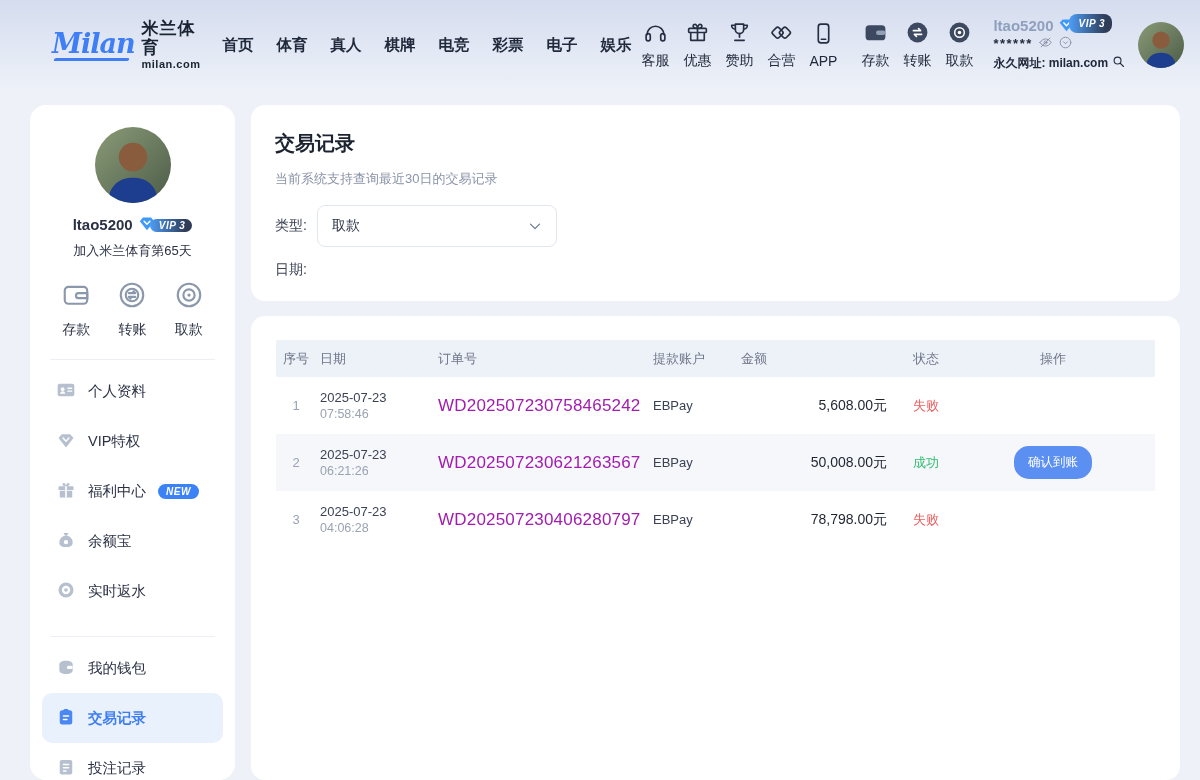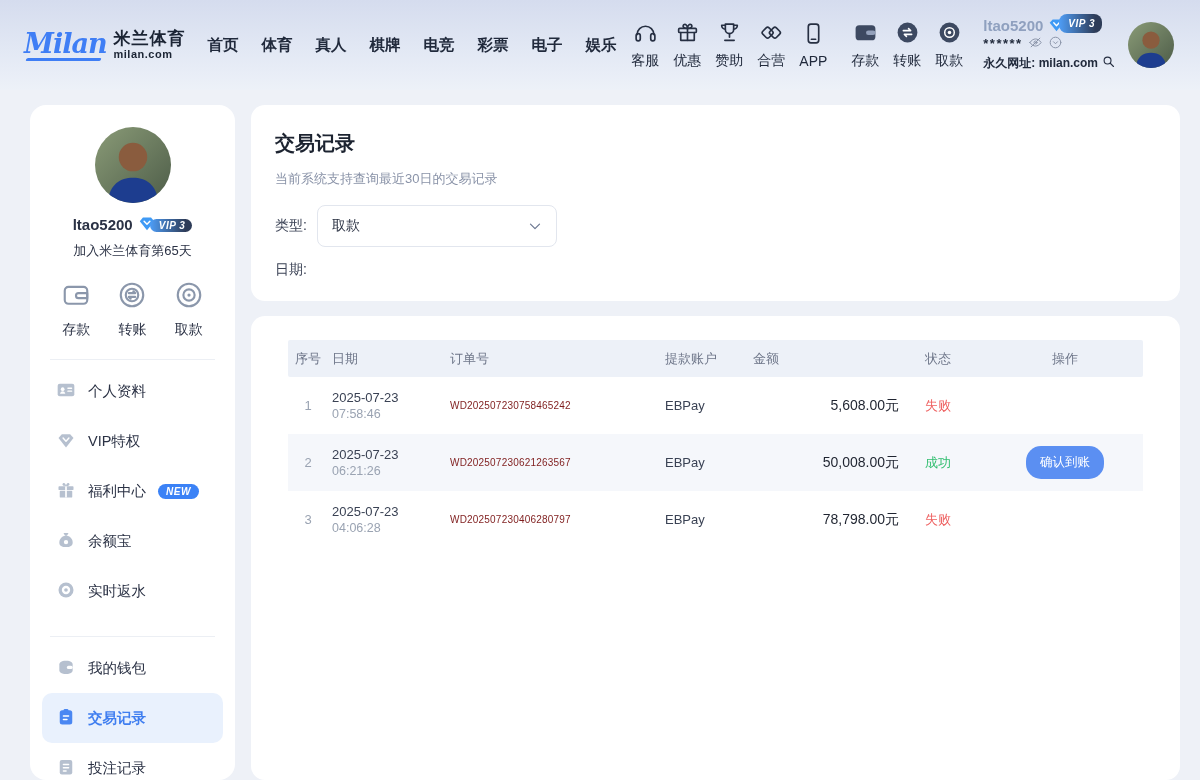--- a/index.html
+++ b/index.html
@@ -2,21 +2,21 @@
 <html><head>
 <meta charset="utf-8">
 <style>
   * { margin:0; padding:0; box-sizing:border-box; }
   html,body { width:1200px; height:780px; overflow:hidden; }
   body { font-family:"Liberation Sans","DejaVu Sans",sans-serif; background:#eef1f7; color:#2b3245; }
 
   
   .header { height:90px; background:linear-gradient(180deg,#d5dcee 0%,#e2e8f4 55%,#edf1f8 100%);
             display:flex; align-items:center; padding:0 26px 0 24px; }
-  .logo { display:flex; align-items:center; gap:7px; cursor:pointer; }
+  .logo { display:flex; align-items:center; gap:7px; cursor:pointer;margin-left:28px; }
   .logo-script { font-family:"DejaVu Serif","Liberation Serif",serif; font-style:italic; font-weight:bold;
                  font-size:27px; color:#3f7ef5; letter-spacing:-1px; position:relative; padding-bottom:4px; }
   .logo-script::after { content:""; position:absolute; left:2px; right:6px; bottom:2px; height:3px;
                  background:#3f7ef5; border-radius:3px; transform:skewX(-25deg); }
   .logo-cn { font-size:17px; font-weight:900; color:#1b2434; letter-spacing:1px; line-height:1.1; }
   .logo-dom { font-size:11px; font-weight:bold; color:#1b2434; letter-spacing:.5px; }
 
   .topnav { display:flex; gap:15px; margin-left:18px; }
   .topnav .nav-item { font-size:15.5px; font-weight:600; color:#212a3c; padding:6px 4px; cursor:pointer; white-space:nowrap; }
 
@@ -87,34 +87,34 @@
   .btns { margin-left:auto; display:flex; gap:14px; margin-right:18px; }
   .btn-query { width:104px; height:40px; border:none; border-radius:20px; background:#a9c6f5; color:#fff;
       font-size:14px; display:flex; align-items:center; justify-content:center; gap:7px; cursor:pointer;
       font-family:inherit; }
   .spinner { width:13px; height:13px; border:2px solid rgba(255,255,255,.9); border-top-color:transparent;
       border-radius:50%; display:inline-block; }
   .btn-reset { width:105px; height:40px; border:1px solid #e0e4ec; border-radius:8px; background:#fff;
       color:#2a3142; font-size:14px; cursor:pointer; font-family:inherit; }
 
   
-  .table-card { flex:1; padding:24px 37px; }
+  .table-card { flex:1; padding:24px 25px; }
   .tgrid { display:grid; grid-template-columns:40px 118px 215px 88px 158px 110px 96px 1fr; align-items:center; }
   .thead { background:#edf1f8; border-radius:2px; height:37px; }
   .thead .th { font-size:13px; color:#6e7689; }
   .th, .td { padding:0 4px; }
   .c-center { text-align:center; }
   .c-right { text-align:right; padding-right:8px; }
   .c-pad { padding-left:18px; }
   .trow { min-height:57px; }
   .trow.zebra { background:#f5f7fb; }
   .td-no { font-size:13px; color:#9aa3b2; }
   .td-date { font-size:13px; color:#3a4254; line-height:17px; }
   .td-time { font-size:12.5px; color:#9aa3b2; }
-  .td-order { font-size:10px; color:#7f1d1d; letter-spacing:.2px; }
+  .td-order { font-size:17px; color:#a21caf; letter-spacing:.2px; }
   .td-account { font-size:13px; color:#3a4254; }
   .td-amount { font-size:14px; font-weight:normal; color:#1f2430; }
   .td-status { font-size:13px; }
   .status-fail { color:#ee5f5f; }
   .status-success { color:#2fbd6e; }
   .btn-confirm { background:#5b8ff2; color:#fff; border:none; border-radius:15px; padding:8px 14px;
       font-size:12.5px; cursor:pointer; font-family:inherit; white-space:nowrap; }
 
   .ico-line { stroke:#262f42; stroke-width:1.6; fill:none; stroke-linecap:round; stroke-linejoin:round; }
   .ico-gray { stroke:#8b97ab; stroke-width:1.7; fill:none; stroke-linecap:round; stroke-linejoin:round; }

